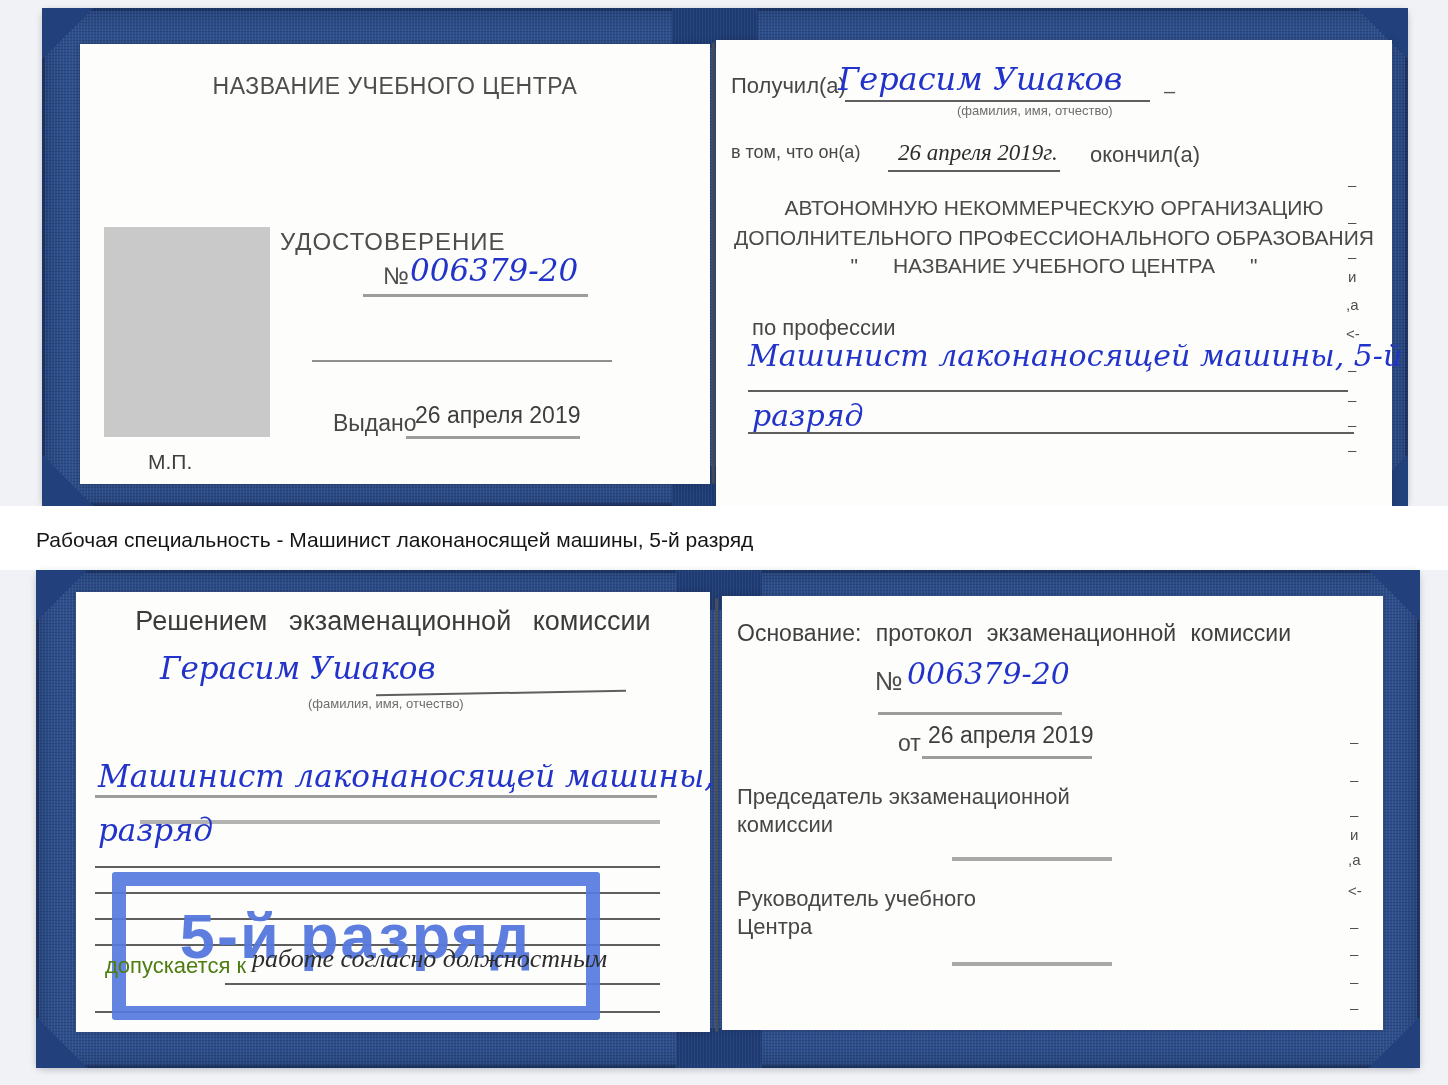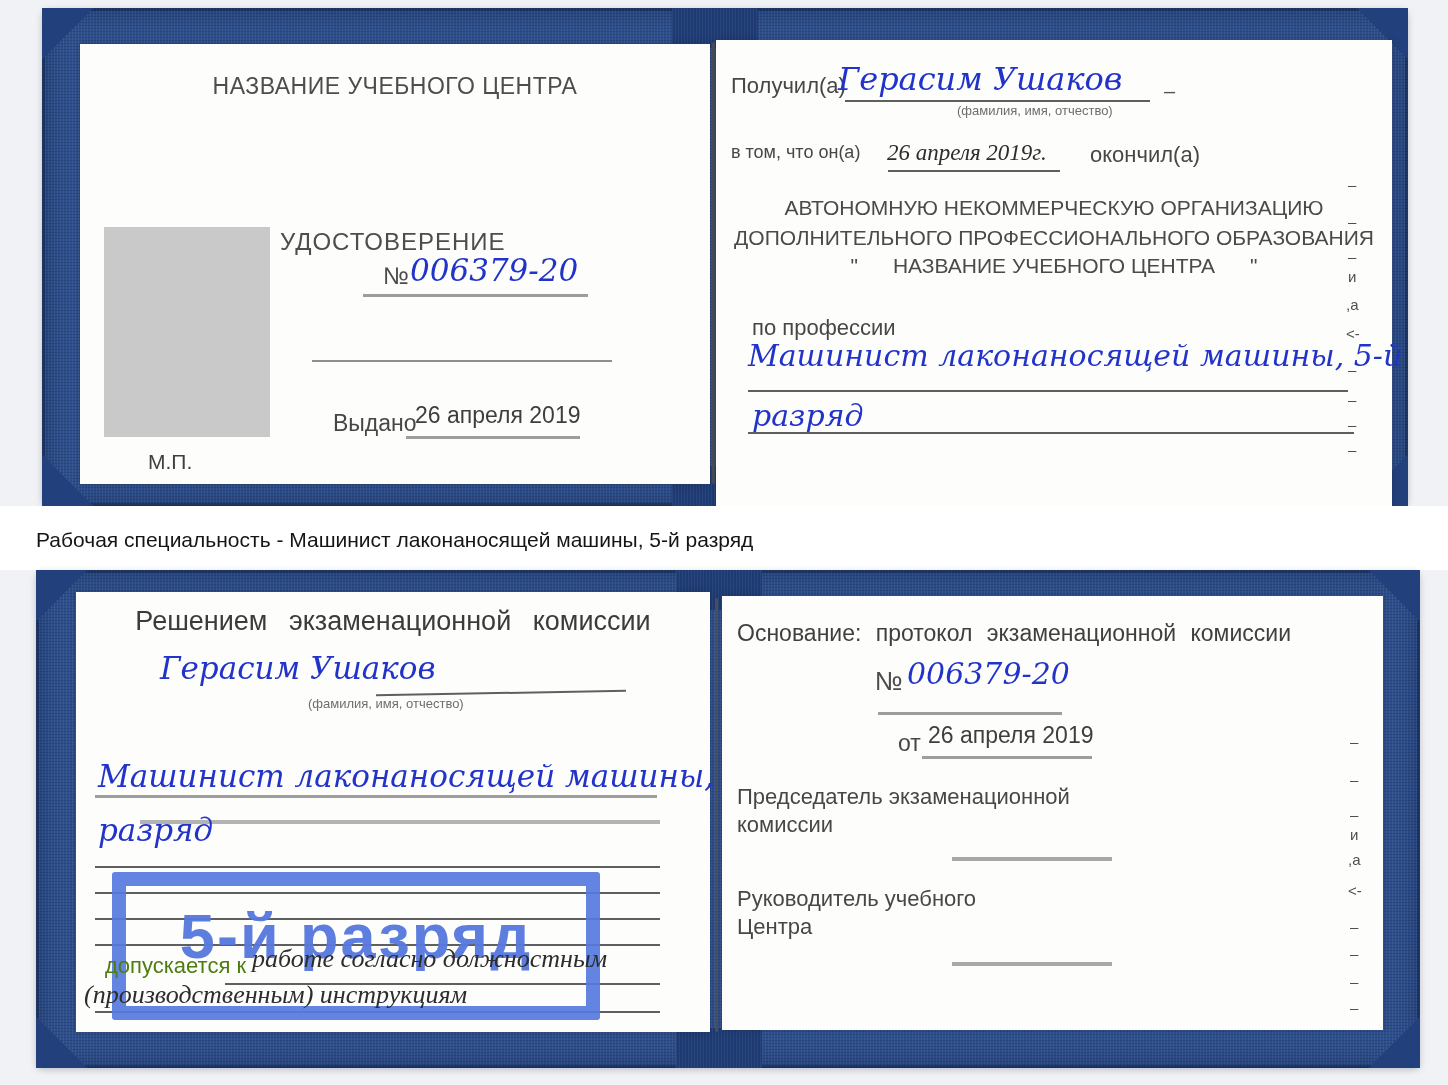--- a/index.html
+++ b/index.html
@@ -70,21 +70,21 @@
     </div>
 
     <div class="page" style="left:674px;top:32px;width:676px;height:572px;">
       <span class="t" style="left:15px;top:33px;font-size:22px;">Получил(а)</span>
       <span class="hw" style="left:122px;top:20px;font-size:32px;">Герасим Ушаков</span>
       <div class="ln thin" style="left:129px;top:60px;width:305px;height:2px;"></div>
       <span class="t" style="left:448px;top:40px;font-size:20px;color:#555;">–</span>
       <span class="t" style="left:241px;top:63px;font-size:13px;color:#6e6e6e;">(фамилия, имя, отчество)</span>
 
       <span class="t" style="left:15px;top:102px;font-size:18px;">в том, что он(а)</span>
-      <span class="fill" style="left:171px;top:100px;font-size:23px;font-style:italic;">26 апреля 2019г.</span>
+      <span class="fill" style="left:182px;top:100px;font-size:23px;font-style:italic;">26 апреля 2019г.</span>
       <div class="ln thin" style="left:172px;top:130px;width:172px;height:2px;"></div>
       <span class="t" style="left:374px;top:102px;font-size:22px;">окончил(а)</span>
 
       <div class="t ctr" style="top:156px;font-size:21px;color:#4a4a4a;">АВТОНОМНУЮ НЕКОММЕРЧЕСКУЮ ОРГАНИЗАЦИЮ</div>
       <div class="t ctr" style="top:186px;font-size:21px;color:#4a4a4a;">ДОПОЛНИТЕЛЬНОГО ПРОФЕССИОНАЛЬНОГО ОБРАЗОВАНИЯ</div>
       <div class="t ctr" style="top:214px;font-size:21px;color:#4a4a4a;white-space:pre;">"      НАЗВАНИЕ УЧЕБНОГО ЦЕНТРА      "</div>
 
       <span class="t" style="left:36px;top:275px;font-size:22px;">по профессии</span>
       <span class="hw" style="left:32px;top:298px;font-size:30px;">Машинист лаконаносящей машины, 5-й</span>
       <div class="ln thin" style="left:32px;top:350px;width:600px;height:2px;"></div>
@@ -134,21 +134,20 @@
       <div class="ln thin" style="left:19px;top:352px;width:565px;height:2px;"></div>
       <div class="ln thin" style="left:149px;top:391px;width:435px;height:2px;"></div>
       <div class="ln thin" style="left:19px;top:419px;width:565px;height:2px;"></div>
 
       <div class="stamp-box" style="left:36px;top:280px;width:448px;height:120px;">
         <div class="stamp-text">5-й разряд</div>
       </div>
 
       <span class="t z5" style="left:29px;top:361px;font-size:22px;color:#4d7c0f;text-align:right;">допускается к</span>
       <span class="fill z5" style="left:176px;top:352px;font-size:26px;">работе согласно должностным</span>
-      <span class="fill z5" style="left:8px;top:388px;font-size:26px;">(производственным) инструкциям</span>
     </div>
 
     <div class="page" style="left:686px;top:26px;width:661px;height:434px;">
       <div class="t" style="left:15px;top:24px;font-size:23px;word-spacing:8px;color:#3f3f3f;">Основание: протокол экзаменационной комиссии</div>
       <span class="t" style="left:153px;top:70px;font-size:26px;color:#4d4d4d;">№</span>
       <span class="hw" style="left:185px;top:60px;font-size:30px;">006379-20</span>
       <div class="ln" style="left:156px;top:116px;width:184px;height:3px;"></div>
       <span class="t" style="left:176px;top:134px;font-size:23px;">от</span>
       <span class="t" style="left:206px;top:126px;font-size:23px;color:#3e3e3e;">26 апреля 2019</span>
       <div class="ln" style="left:200px;top:160px;width:170px;height:3px;"></div>

